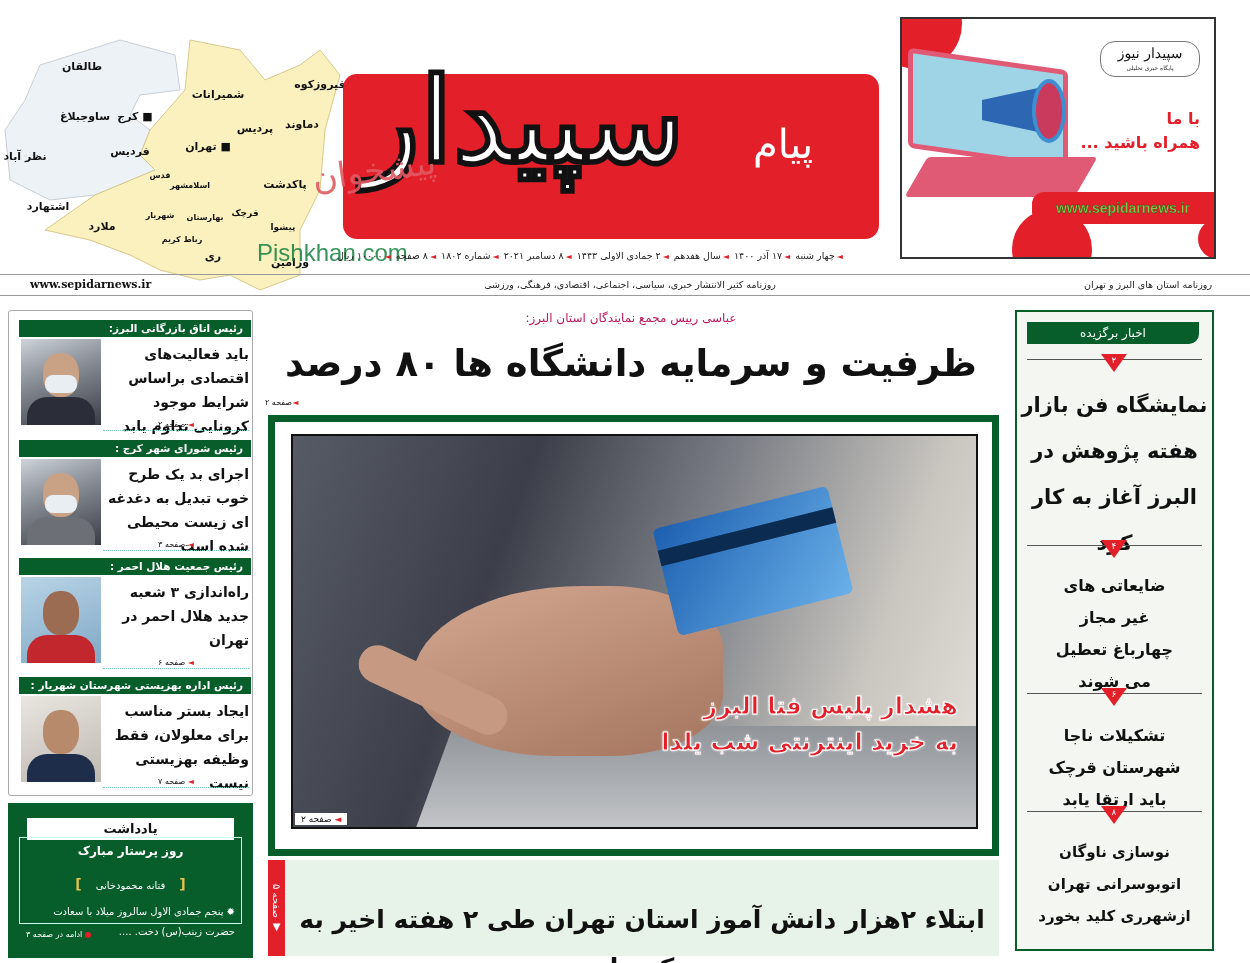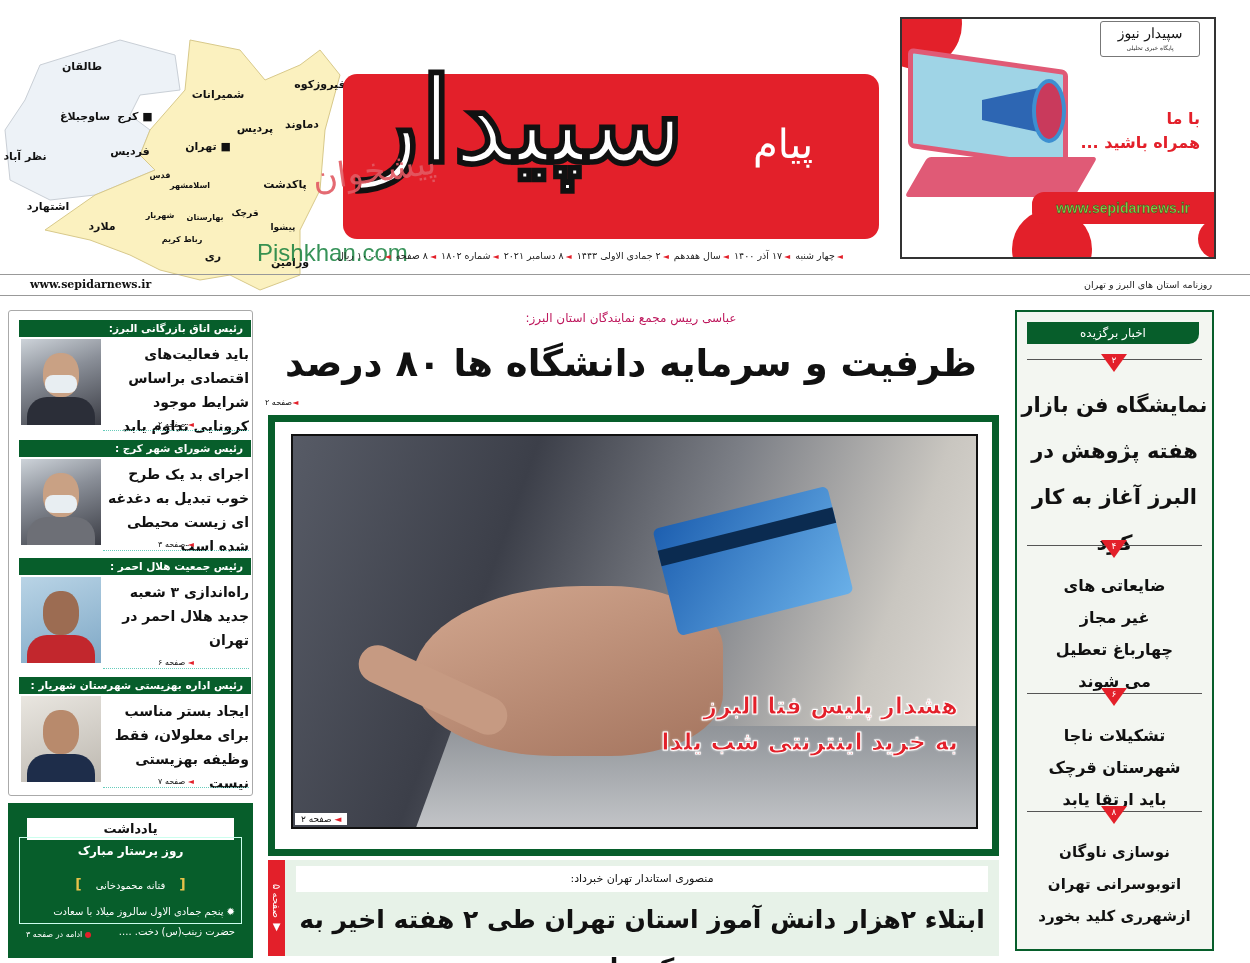--- a/index.html
+++ b/index.html
@@ -8,21 +8,21 @@
 .abs{position:absolute}
 
 #map{left:0;top:20px;width:380px;height:280px}
 #masthead{left:343px;top:74px;width:536px;height:165px;background:#e3202a;border-radius:14px;overflow:visible}
 #masthead .brand{position:absolute;left:20px;top:-12px;font-family:"DejaVu Serif",serif;font-size:118px;font-weight:bold;color:#fff;-webkit-text-stroke:2px #111;letter-spacing:-4px;line-height:1}
 #masthead .brand-sub{position:absolute;left:410px;top:50px;font-family:"DejaVu Serif",serif;font-size:40px;color:#fff;line-height:1}
 #watermark1{left:312px;top:150px;font-size:34px;color:#e25a63;font-family:"DejaVu Serif",serif;opacity:.9;transform:rotate(-8deg)}
 #watermark2{left:257px;top:239px;font-family:"Liberation Sans",sans-serif;font-size:24px;color:#15803d;opacity:.85}
 #ad{left:900px;top:17px;width:316px;height:242px;border:2px solid #333;background:#fff;overflow:hidden}
 #ad .circ{position:absolute;border-radius:50%;background:#e3202a}
-#ad .logo{position:absolute;right:14px;top:2px;width:100px;height:36px;border:1px solid #777;border-radius:3px;font-family:"DejaVu Serif",serif;font-size:14px;text-align:center;line-height:22px;color:#111}
+#ad .logo{position:absolute;right:14px;top:22px;width:100px;height:36px;border:1px solid #777;border-radius:15px;font-family:"DejaVu Serif",serif;font-size:14px;text-align:center;line-height:22px;color:#111}
 #ad .logo small{display:block;font-size:6px;line-height:8px;color:#333}
 #ad .slogan{position:absolute;right:14px;top:88px;text-align:right;font-weight:bold;color:#e3202a;font-size:16px;line-height:24px;direction:rtl}
 #ad .url{position:absolute;right:0;top:173px;width:182px;height:32px;background:#e3202a;border-radius:12px 0 0 12px;color:#7ec94a;font-family:"Liberation Sans",sans-serif;font-weight:bold;font-size:14px;line-height:32px;text-align:center;-webkit-text-stroke:.3px #1a4d12}
 .laptop{position:absolute;left:6px;top:40px;width:160px;height:100px;background:#9fd4e6;border:5px solid #e05a76;border-radius:6px;transform:skewY(8deg)}
 .laptop-base{position:absolute;left:14px;top:138px;width:170px;height:40px;background:#e05a76;transform:skewX(-30deg);border-radius:4px}
 .mega{position:absolute;left:80px;top:66px;width:70px;height:50px;background:#2d66b3;clip-path:polygon(0 30%,100% 0,100% 100%,0 70%)}
 .mega-mouth{position:absolute;left:130px;top:60px;width:34px;height:64px;border-radius:50%;background:#c93a5c;border:4px solid #3d8fd1}
 
 #datebar{left:385px;top:250px;width:460px;font-size:9.5px;direction:rtl;text-align:right;color:#222;white-space:nowrap}
 #datebar .tri{color:#e3202a;font-size:8px;margin:0 2px}
@@ -140,20 +140,21 @@
   <span class="tri">◄</span><span>سال هفدهم</span>
   <span class="tri">◄</span><span>۲ جمادی الاولی ۱۴۴۳</span>
   <span class="tri">◄</span><span>۸ دسامبر ۲۰۲۱</span>
   <span class="tri">◄</span><span>شماره ۱۸۰۲</span>
   <span class="tri">◄</span><span>۸ صفحه</span>
   <span class="tri">◄</span><span>۱۰۰۰۰ ریال</span>
 </div>
 
 <div id="subbar" class="abs">
   <span class="l">www.sepidarnews.ir</span>
+  <span class="c">روزنامه کثیر الانتشار خبری، سیاسی، اجتماعی، اقتصادی، فرهنگی، ورزشی</span>
   <span class="r">روزنامه استان های البرز و تهران</span>
 </div>
 
 <div id="leftcol" class="abs">
   <div class="lcard" style="top:9px;height:118px">
     <div class="bar">رئیس اتاق بازرگانی البرز:</div>
     <div class="photo">
         <div class="face"></div>
         <div class="mask"></div>
         <div class="body"></div>
@@ -215,21 +216,20 @@
     </div>
   <div class="cap">
       <div>هشدار پلیس فتا البرز</div>
       <div>به خرید اینترنتی شب یلدا</div>
     </div>
   <div class="pg"><span class="tri">◄ </span><span>صفحه ۲</span></div>
 </div>
 
 <div id="bottom" class="abs">
   <div class="side">▼ <span>صفحه ۵</span></div>
-  <div class="kick">منصوری استاندار تهران خبرداد:</div>
   <div class="hl">ابتلاء ۲هزار دانش آموز استان تهران طی ۲ هفته اخیر به کرونا</div>
 </div>
 
 <div id="rightcol" class="abs">
   <div class="tab">اخبار برگزیده</div>
 
   <div class="sep" style="top:42px">
       <div class="line"></div>
       <div class="badge">۲</div>
     </div>

